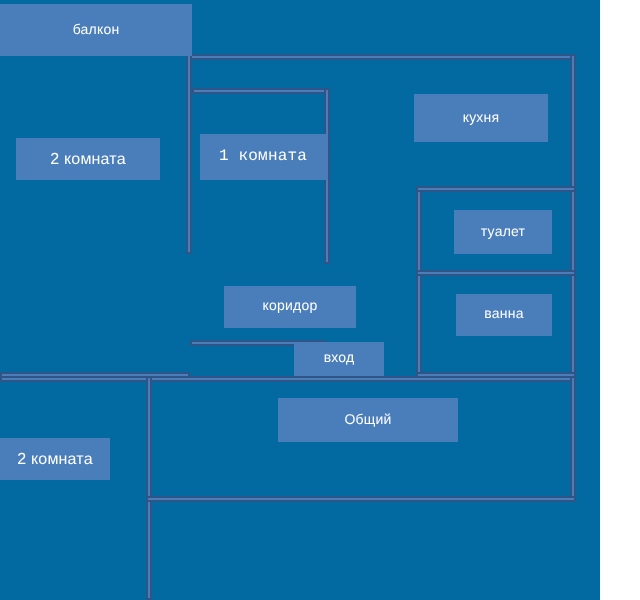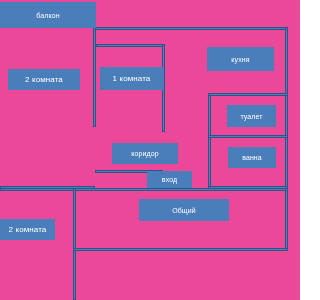--- a/index.html
+++ b/index.html
@@ -7,21 +7,21 @@
     padding: 0;
     background: #ffffff;
   }
   body {
     font-family: "Liberation Sans", sans-serif;
   }
   #floorplan {
     position: relative;
     width: 300px;
     height: 300px;
-    background: #ec4899;
+    background: #0369a1;
     overflow: hidden;
   }
   
   .wall {
     position: absolute;
     background: #3f6fab;
     box-sizing: border-box;
   }
   .wall.h {
     border-top: 1px solid #2e5party;
@@ -66,21 +66,21 @@
       <div class="wall h" style="left: 208px; top: 186px; width: 80px; height: 3px; background: rgb(74, 126, 187); border: 1px solid rgb(47, 85, 134);"></div>
       <div class="wall h" style="left: 95px; top: 170px; width: 68px; height: 3px; background: rgb(74, 126, 187); border: 1px solid rgb(47, 85, 134);"></div>
     </div>
   <div id="rooms-layer">
       <div class="label-box" style="left: 0px; top: 2px; width: 96px; height: 26px; background: rgb(74, 126, 187); border-color: rgb(47, 85, 134); color: rgb(255, 255, 255);">
         <span>балкон</span>
       </div>
       <div class="label-box big" style="left: 8px; top: 69px; width: 72px; height: 21px; background: rgb(74, 126, 187); border-color: rgb(47, 85, 134); color: rgb(255, 255, 255);">
         <span>2 комната</span>
       </div>
-      <div class="label-box big" style="left: 100px; top: 67px; width: 63px; height: 23px; background: rgb(74, 126, 187); border-color: rgb(47, 85, 134); color: rgb(255, 255, 255);">
+      <div class="label-box big" style="left: 100px; top: 67px; width: 63px; height: 23px; background: rgb(74, 126, 187); border-color: rgb(47, 85, 134); color: rgb(255, 255, 255); font-family: Liberation Mono, monospace;">
         <span>1 комната</span>
       </div>
       <div class="label-box" style="left: 207px; top: 47px; width: 67px; height: 24px; background: rgb(74, 126, 187); border-color: rgb(47, 85, 134); color: rgb(255, 255, 255);">
         <span>кухня</span>
       </div>
       <div class="label-box" style="left: 227px; top: 105px; width: 49px; height: 22px; background: rgb(74, 126, 187); border-color: rgb(47, 85, 134); color: rgb(255, 255, 255);">
         <span>туалет</span>
       </div>
       <div class="label-box" style="left: 112px; top: 143px; width: 66px; height: 21px; background: rgb(74, 126, 187); border-color: rgb(47, 85, 134); color: rgb(255, 255, 255);">
         <span>коридор</span>

